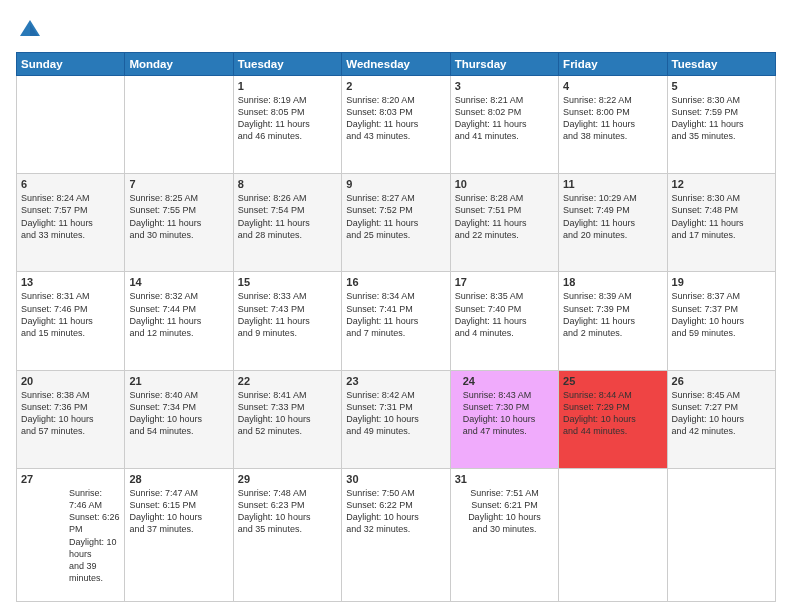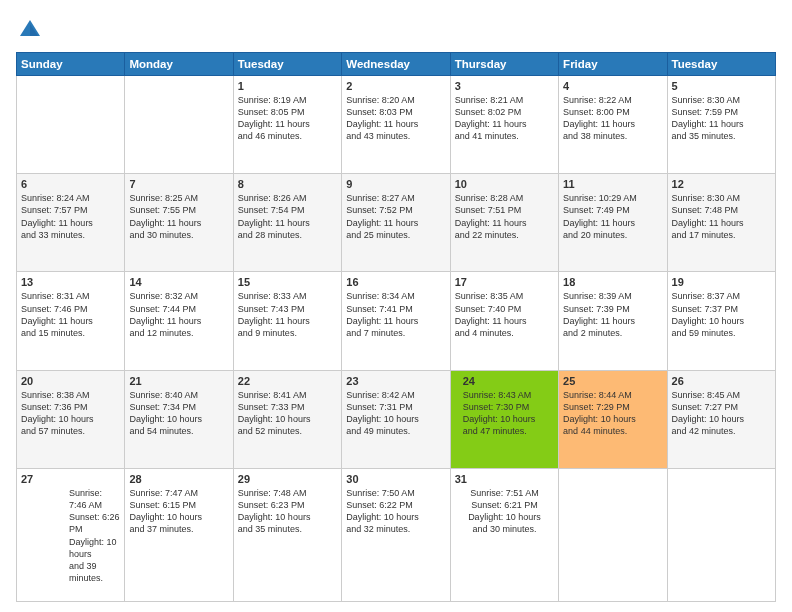--- a/index.html
+++ b/index.html
@@ -307,28 +307,28 @@
 Daylight: 10 hours
 and 52 minutes.</div>
           </td>
           <td style="background: rgb(245, 245, 245);">
             <span class="day-num">23</span>
             <div class="cell-text" style="white-space: pre-line;">Sunrise: 8:42 AM
 Sunset: 7:31 PM
 Daylight: 10 hours
 and 49 minutes.</div>
           </td>
-          <td style="background: #84cc16; padding-left: 12px;">
+          <td style="background: #f0abfc; padding-left: 12px;">
             <span class="day-num">24</span>
             <div class="cell-text" style="white-space: pre-line;">Sunrise: 8:43 AM
 Sunset: 7:30 PM
 Daylight: 10 hours
 and 47 minutes.</div>
           </td>
-          <td style="background: #fdba74;">
+          <td style="background: #ef4444;">
             <span class="day-num">25</span>
             <div class="cell-text" style="white-space: pre-line;">Sunrise: 8:44 AM
 Sunset: 7:29 PM
 Daylight: 10 hours
 and 44 minutes.</div>
           </td>
           <td style="background: rgb(245, 245, 245);">
             <span class="day-num">26</span>
             <div class="cell-text" style="white-space: pre-line;">Sunrise: 8:45 AM
 Sunset: 7:27 PM

